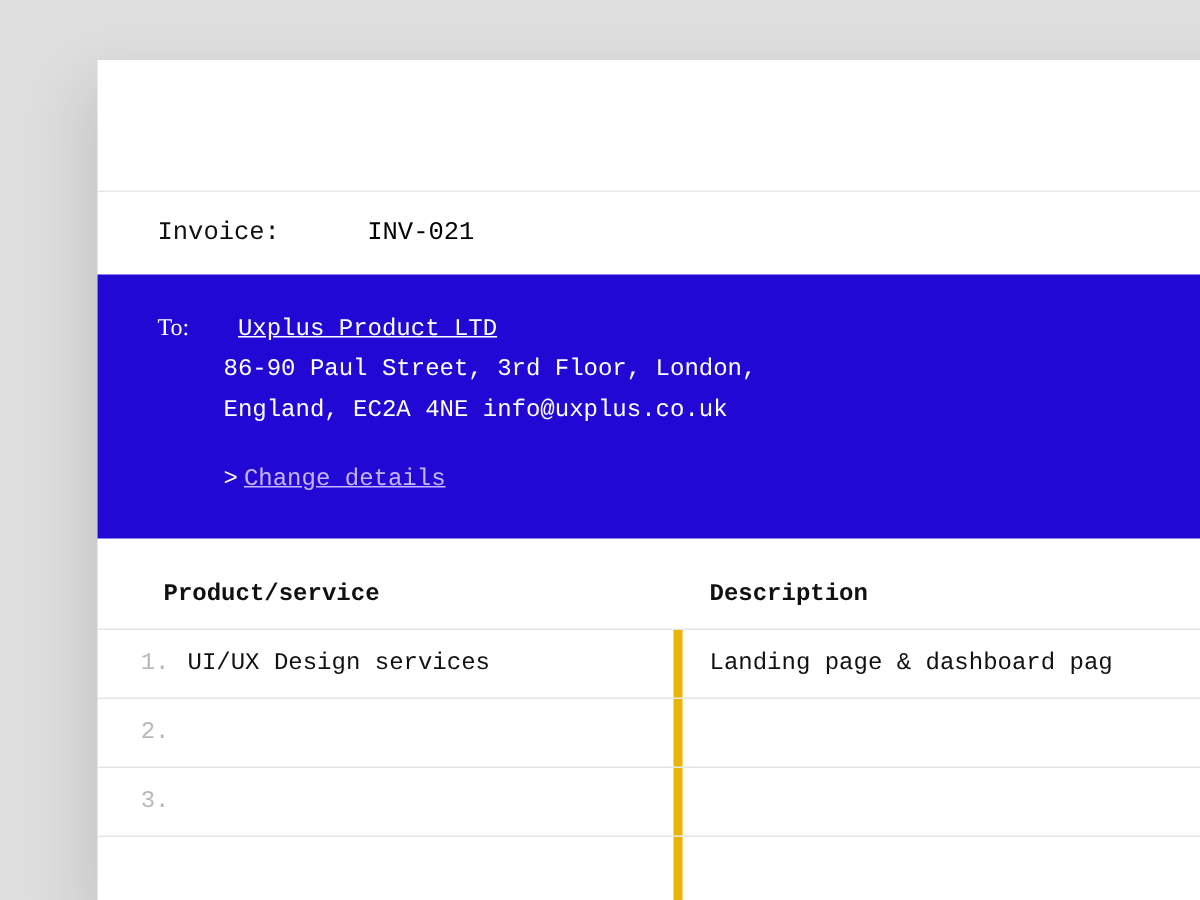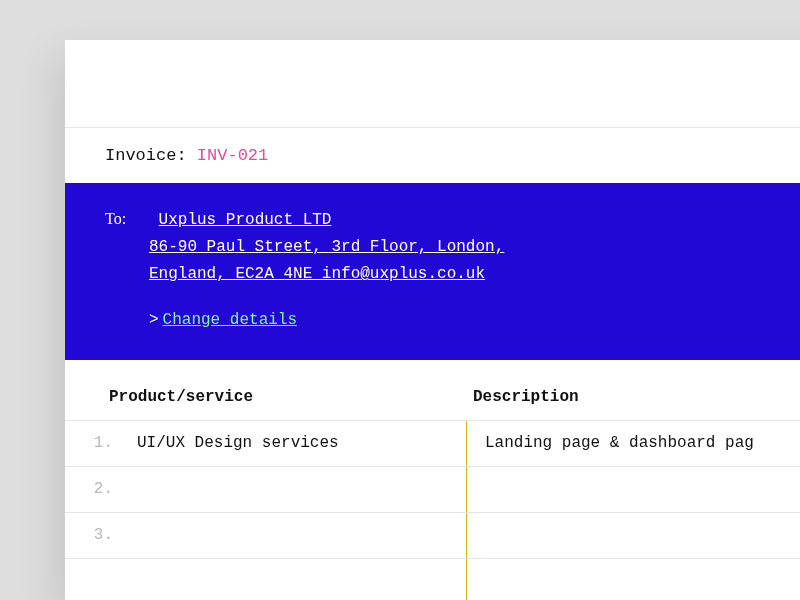--- a/index.html
+++ b/index.html
@@ -19,37 +19,37 @@
   }
   .topspace {
     height: 88px;
     border-bottom: 1px solid #e7e7e7;
   }
   .inv-row {
     padding: 18px 40px 18px 40px;
     font-size: 17px;
   }
   .inv-label { color: #111; font-weight: 400; }
-  .inv-num { color: #ec4899; }
+  .inv-num { color: #000000; margin-left: 48px; }
   .recipient {
     background: #2208d4;
     color: #fff;
     padding: 22px 40px 26px 40px;
     font-size: 16px;
     line-height: 1.7;
   }
   .recipient .to-label { display: inline-block; min-width: 44px; font-family: Liberation Serif, serif; }
   .recipient .company { text-decoration: underline; }
-  .recipient .addr { padding-left: 44px; max-width: 460px; text-decoration: underline; }
+  .recipient .addr { padding-left: 44px; max-width: 460px; }
   .recipient .change {
     padding-left: 44px;
     margin-top: 18px;
   }
   .recipient .change a {
-    color: #86efac;
+    color: #c4b5fd;
   }
   .chev { display: inline-block; margin-right: 4px; }
   .table-head {
     display: flex;
     font-size: 16px;
     font-weight: 600;
     color: #111;
     padding: 28px 0 14px 0;
   }
   .col-a { width: 390px; padding-left: 44px; }
@@ -63,25 +63,24 @@
     align-items: center;
   }
   .row .num {
     width: 60px;
     text-align: right;
     padding-right: 12px;
     color: #b9b9b9;
   }
   .row .cell-a {
     width: 330px;
-    border-right: 1px solid #eab308;
+    border-right: 6px solid #eab308;
     height: 100%;
     display: flex;
     align-items: center;
-    margin-left: 12px;
   }
   .row .cell-b { flex: 1; padding-left: 18px; }
 </style>
 </head>
 <body>
 
 <div class="sheet">
   <div class="topspace"></div>
 
   <div class="inv-row">

